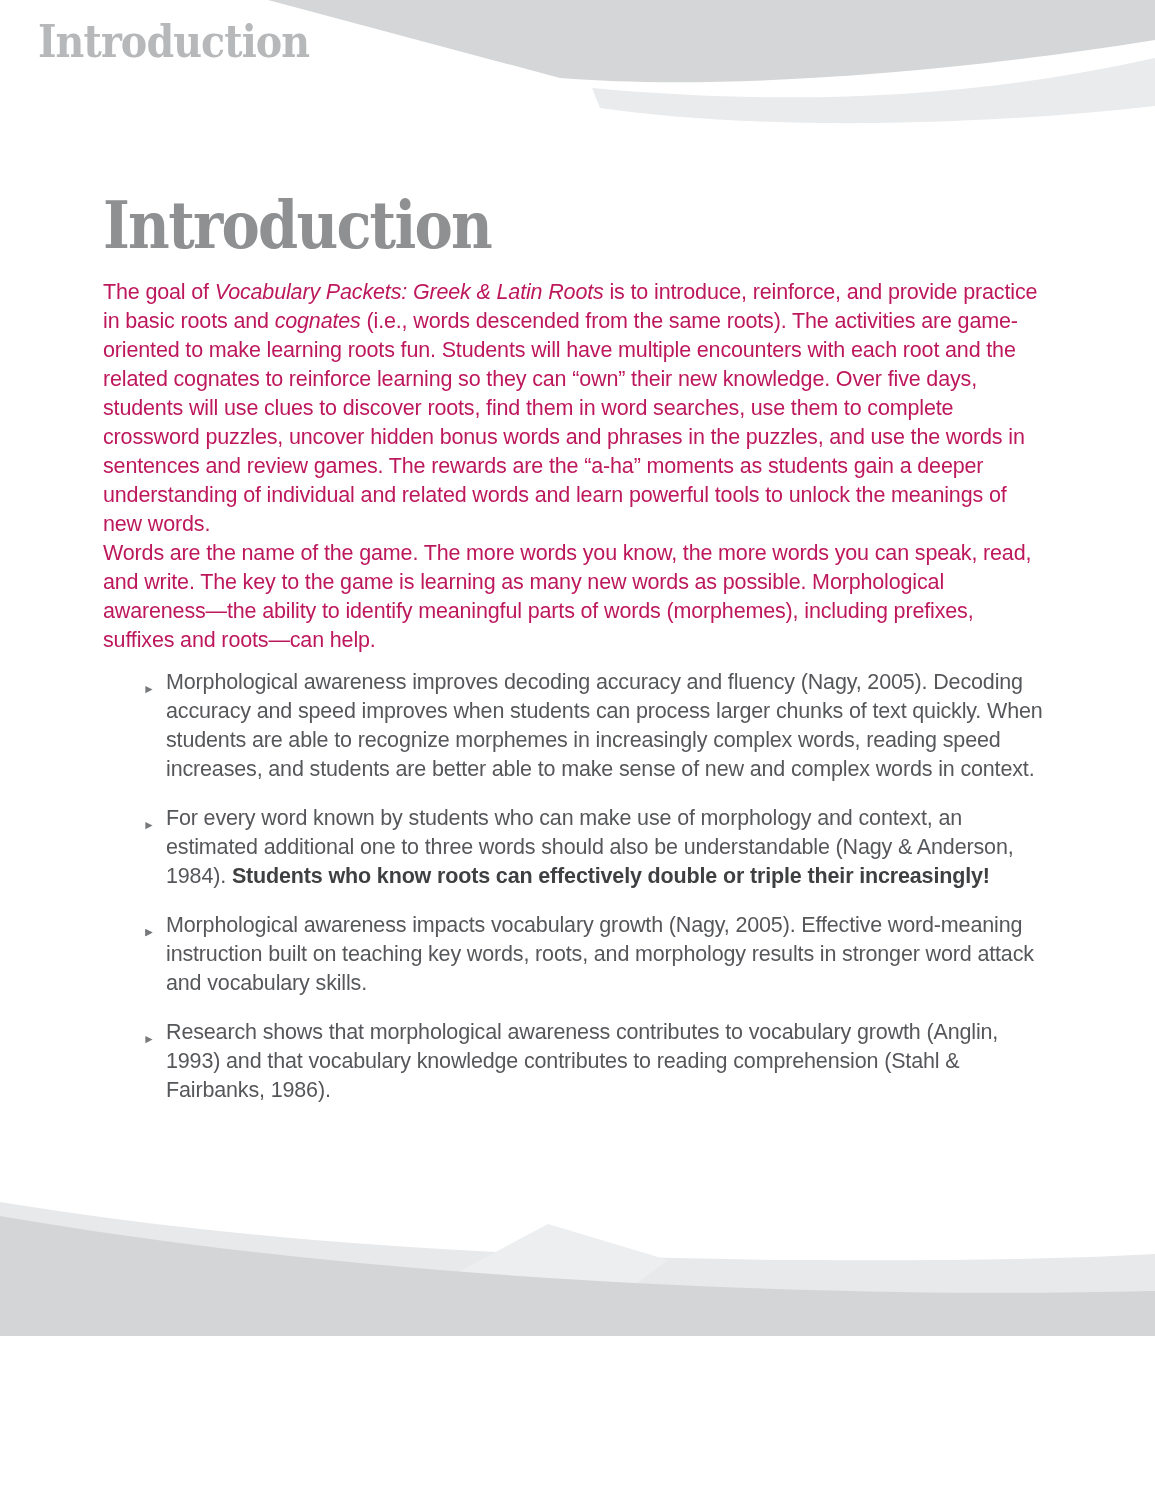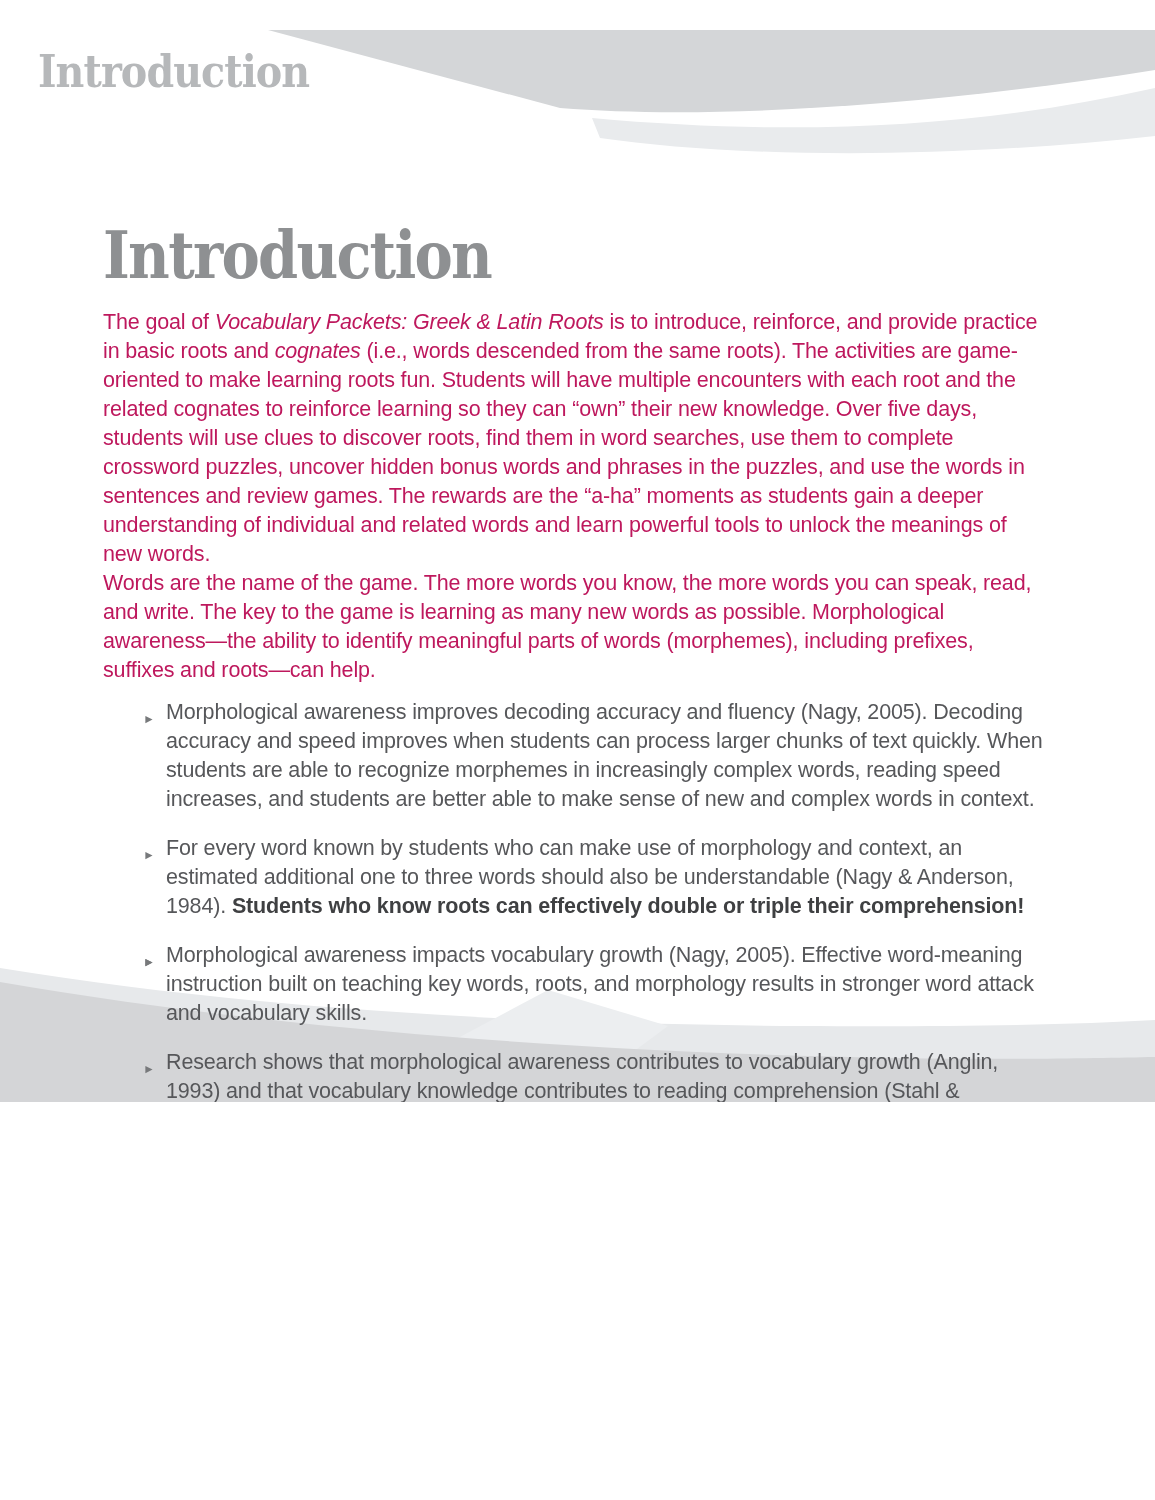--- a/index.html
+++ b/index.html
@@ -1,22 +1,21 @@
 <!DOCTYPE html>
 <html><head>
 <meta charset="utf-8">
 <style>
   html,body { margin:0; padding:0; background:#ffffff; }
   .page {
     position:relative;
-    width:1155px; height:1072px;
+    width:1155px; height:1336px;
     background:#ffffff;
     overflow:hidden;
     font-family:"Liberation Sans", sans-serif;
-    margin-top:30px;
   }
   .banner { position:absolute; left:0; pointer-events:none; }
   .banner.top { top:0; }
   .banner.bottom { bottom:0; }
 
   .running-head {
     position:absolute; left:38px; top:20px;
     font-family:"DejaVu Serif", serif;
     font-weight:bold; font-size:44px; line-height:1;
     color:#b6b8ba;
@@ -106,21 +105,21 @@
 
     <p class="body-text">Words are the name of the game. The more words you know, the more words you can speak, read, and write. The key to the game is learning as many new words as possible. Morphological awareness—the ability to identify meaningful parts of words (morphemes), including prefixes, suffixes and roots—can help.</p>
 
     <ul class="bullets">
       <li>
         <span class="marker">►</span>
         <span>Morphological awareness improves decoding accuracy and fluency (Nagy, 2005). Decoding accuracy and speed improves when students can process larger chunks of text quickly. When students are able to recognize morphemes in increasingly complex words, reading speed increases, and students are better able to make sense of new and complex words in context.</span>
       </li>
       <li>
         <span class="marker">►</span>
-        <span>For every word known by students who can make use of morphology and context, an estimated additional one to three words should also be understandable (Nagy &amp; Anderson, 1984). </span><b>Students who know roots can effectively double or triple their comprehension!</b>
+        <span>For every word known by students who can make use of morphology and context, an estimated additional one to three words should also be understandable (Nagy &amp; Anderson, 1984). </span><b>Students who know roots can effectively double or triple their increasingly!</b>
       </li>
       <li>
         <span class="marker">►</span>
       </li>
       <li>
         <span class="marker">►</span>
         <span>Morphological awareness impacts vocabulary growth (Nagy, 2005). Effective word-meaning instruction built on teaching key words, roots, and morphology results in stronger word attack and vocabulary skills.</span>
       </li>
       <li>
         <span class="marker">►</span>

